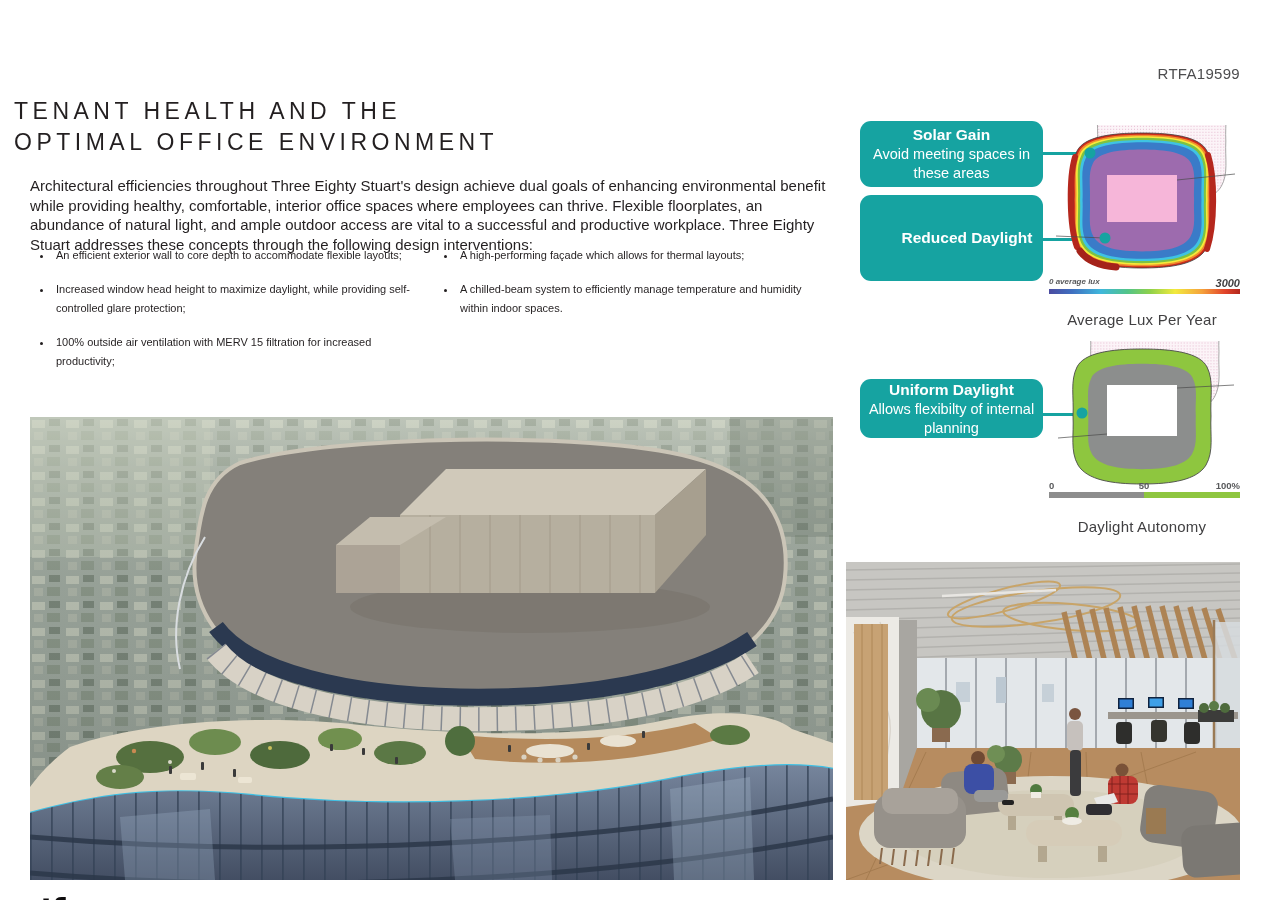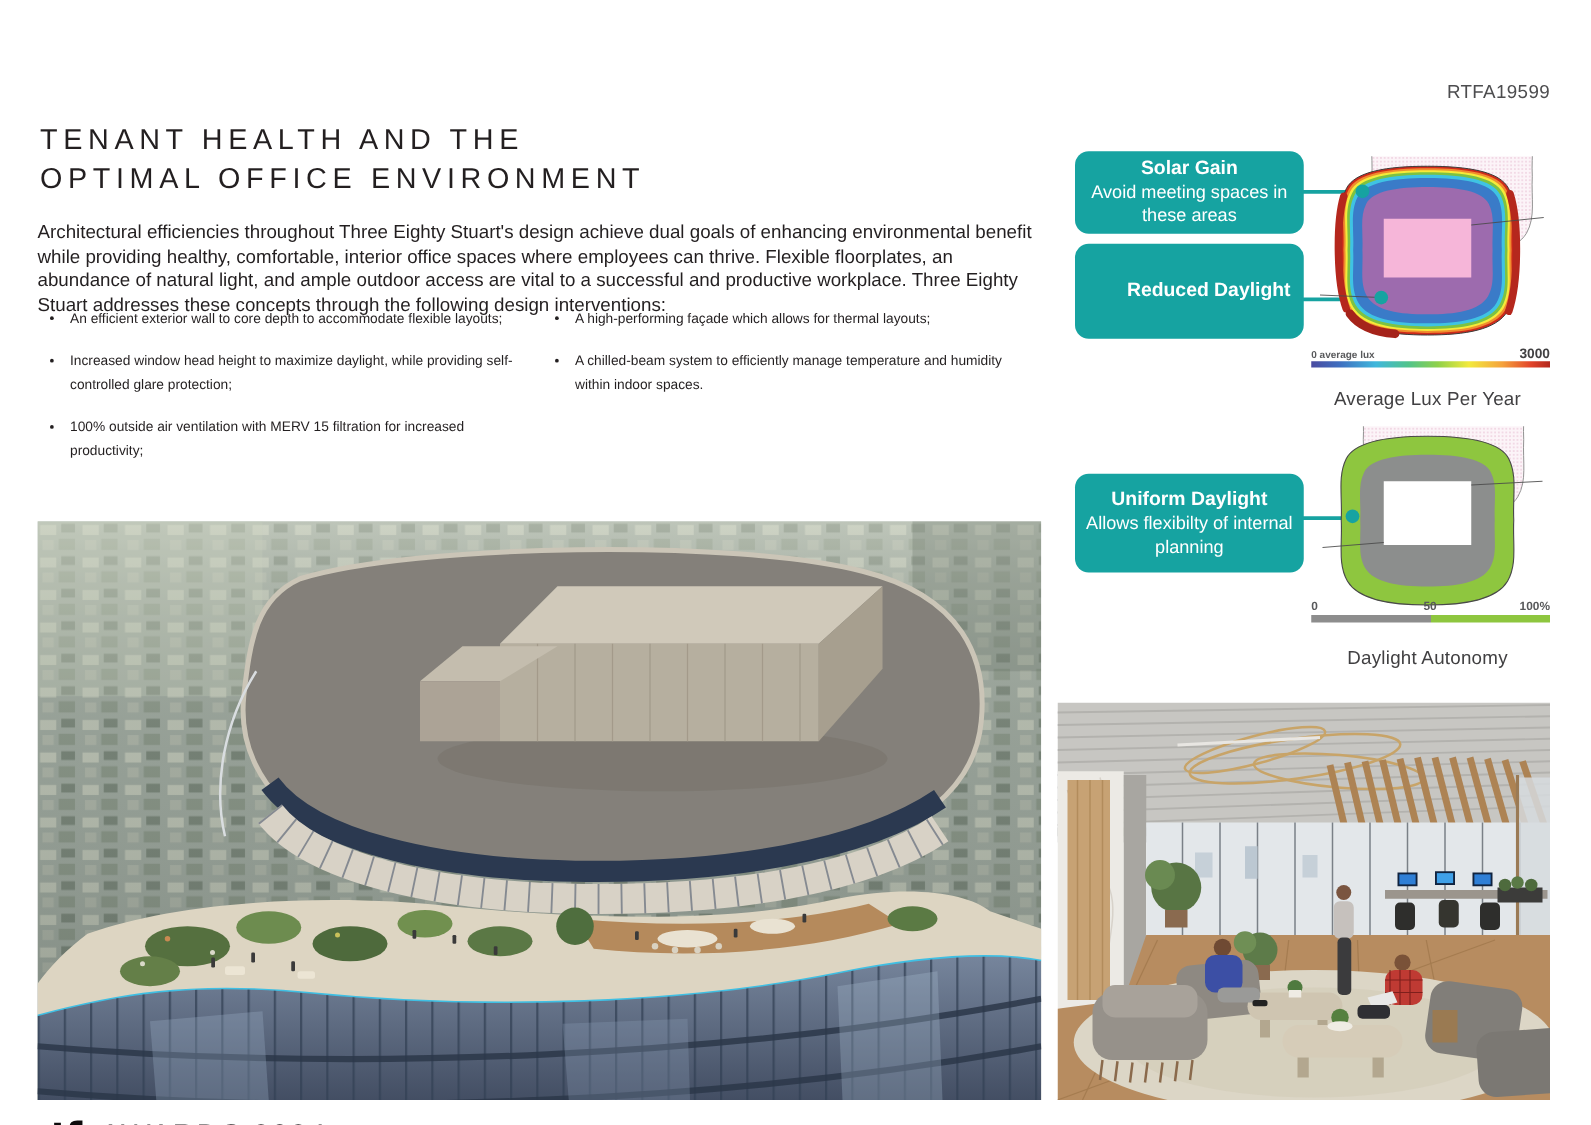--- a/index.html
+++ b/index.html
@@ -1,49 +1,49 @@
 <!DOCTYPE html>
 <html><head>
 <meta charset="utf-8">
 <style>
   html,body{margin:0;padding:0;background:#ffffff;}
   .page{position:relative;width:1273px;height:900px;background:#ffffff;overflow:hidden;
         font-family:"Liberation Sans",sans-serif;color:#231f20;margin-top:40px;}
 
   .ref-code{position:absolute;top:25px;right:33px;font-size:15px;color:#4d4d4f;letter-spacing:.3px;}
 
-  .title{position:absolute;left:32px;top:56px;font-size:23px;line-height:31px;
+  .title{position:absolute;left:14px;top:56px;font-size:23px;line-height:31px;
          letter-spacing:4.5px;color:#231f20;font-weight:500;}
 
   .intro{position:absolute;left:30px;top:121px;width:808px;font-size:15px;line-height:19.5px;}
 
   .bullets{position:absolute;top:206px;font-size:11px;line-height:19.5px;}
   .bullets ul{margin:0;padding-left:20px;list-style:disc;}
   .bullets li{margin-bottom:14px;padding-left:3px;}
   .bullets-left{left:33px;width:392px;}
   .bullets-right{left:437px;width:382px;}
 
   .callout{position:absolute;left:860px;width:183px;background:#16a3a1;border-radius:11px;
            color:#ffffff;text-align:center;display:flex;flex-direction:column;justify-content:center;
            padding:4px 8px;box-sizing:border-box;}
   .c-title{font-weight:bold;font-size:15.5px;line-height:20px;}
   .c-body{font-size:14.5px;line-height:19px;}
   #callout-solar{top:81px;height:66px;}
-  #callout-reduced{top:155px;height:76px;padding-left:39px;}
-  #callout-uniform{top:339px;height:79px;}
+  #callout-reduced{top:155px;height:86px;padding-left:39px;}
+  #callout-uniform{top:339px;height:59px;}
 
   .connector{position:absolute;height:2.5px;background:#16a3a1;}
   .connector-dot{position:absolute;width:11px;height:11px;border-radius:50%;background:#16a3a1;}
 
   .diagram{position:absolute;left:1044px;width:196px;height:152px;}
   #lux-diagram{top:85px;}
   #da-diagram{top:301px;}
 
   .lux-labels{position:absolute;left:1049px;top:237px;width:191px;display:flex;
-              justify-content:space-between;align-items:center;}
+              justify-content:space-between;align-items:flex-start;font-style:italic;}
   .lux-min{font-size:8px;font-weight:bold;color:#58595b;}
   .lux-max{font-size:11px;font-weight:bold;color:#414042;}
   .lux-bar{position:absolute;left:1049px;top:249px;width:191px;height:5px;
            background:linear-gradient(90deg,#4b4ba0 0%,#3f6fc0 12%,#3fb7dc 27%,#52c489 41%,
                        #8fd14a 53%,#f2ea3d 66%,#f5a23c 80%,#e2442a 92%,#b2271d 100%);}
 
   .da-labels{position:absolute;left:1049px;top:440px;width:191px;height:11px;
              font-size:9.5px;font-weight:bold;color:#58595b;}
   .da-labels .t0{position:absolute;left:0;}
   .da-labels .t50{position:absolute;left:47%;}

